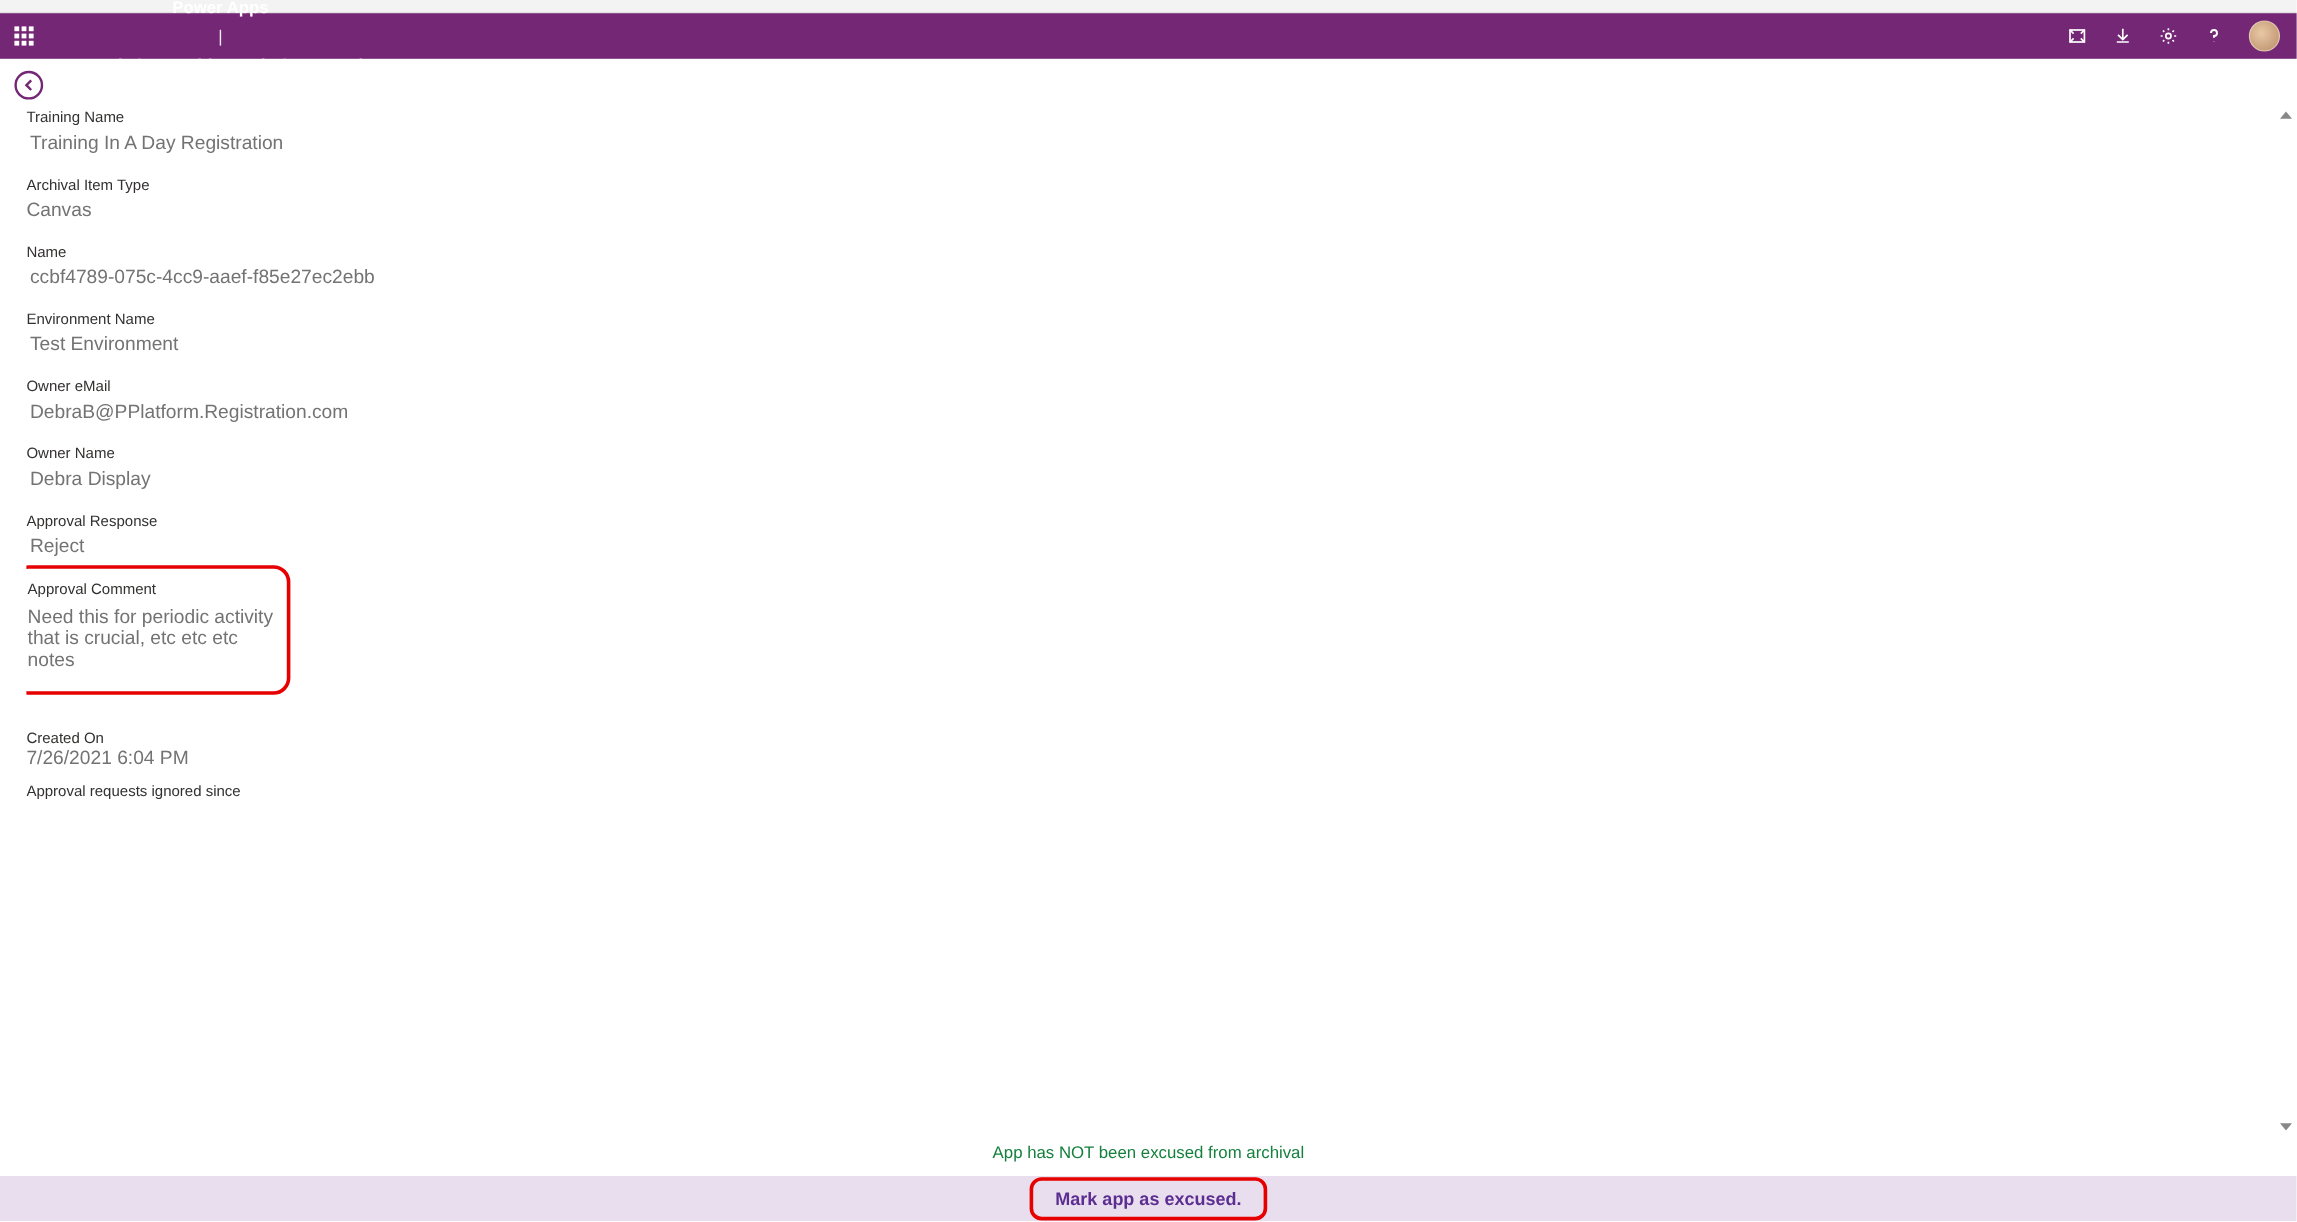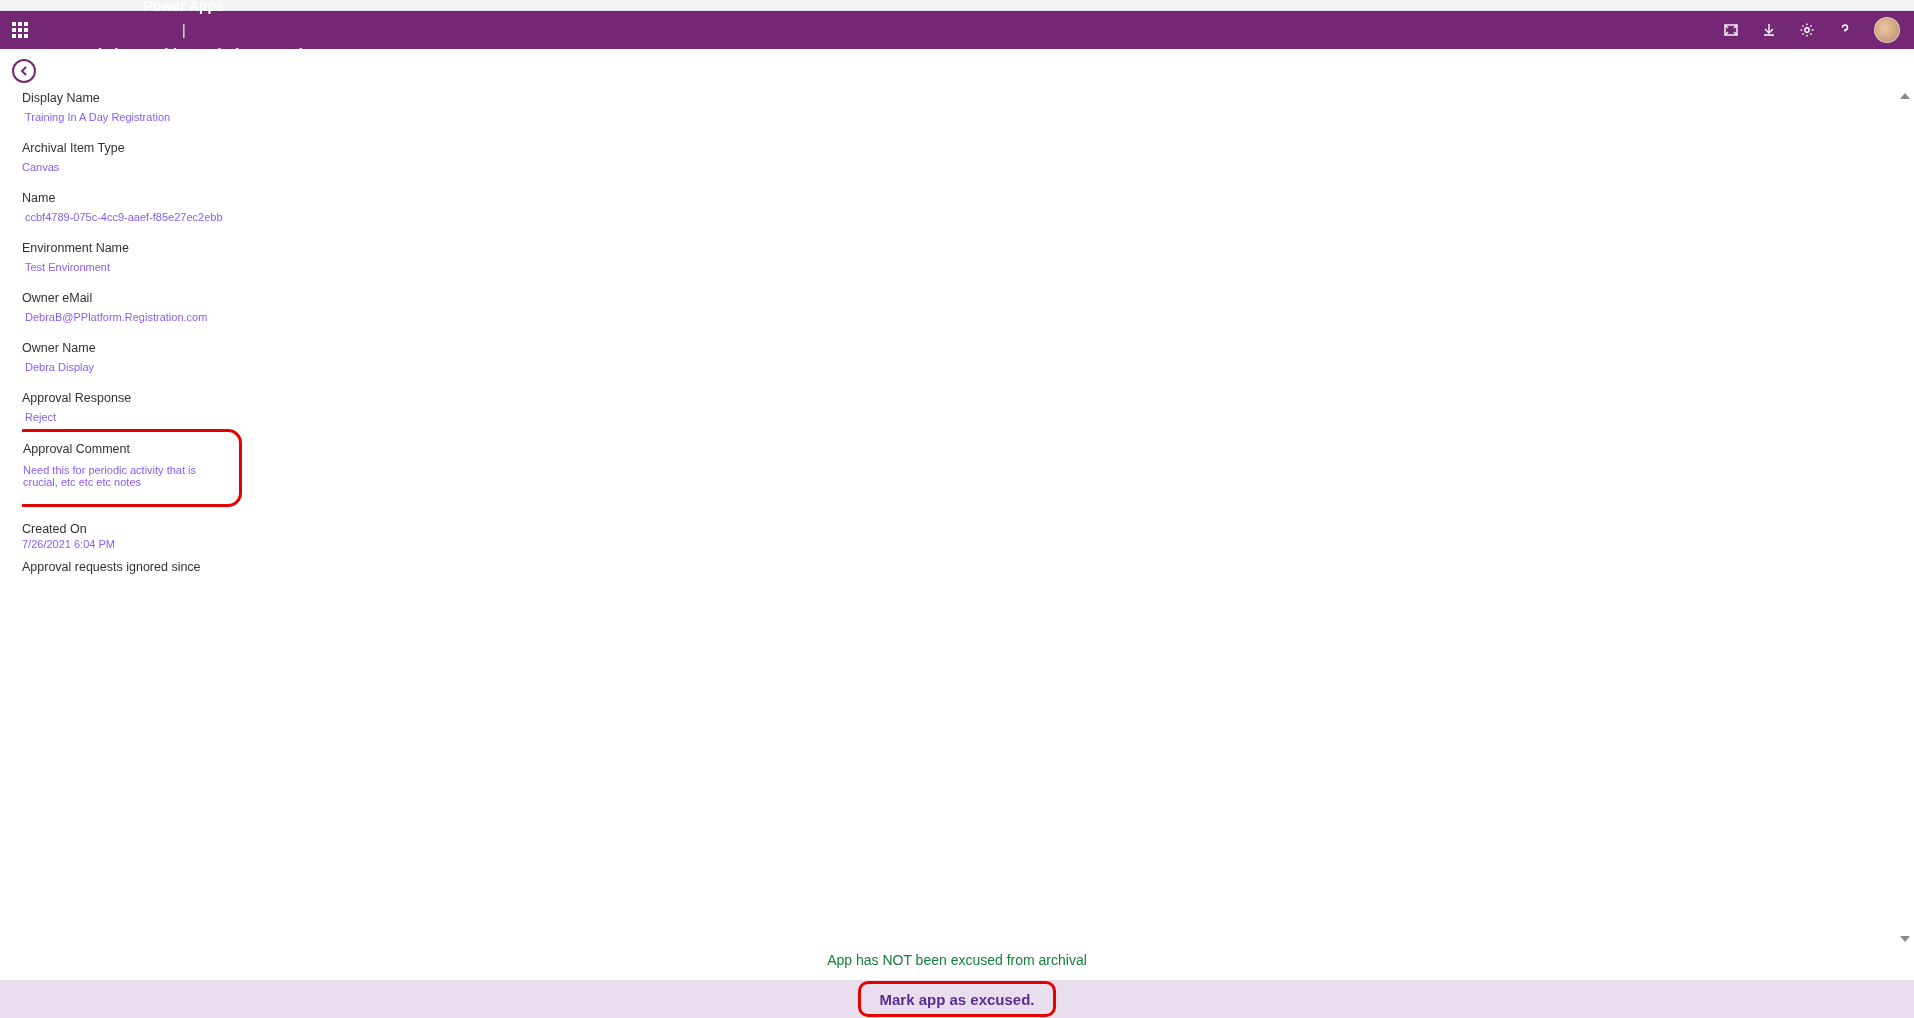--- a/index.html
+++ b/index.html
@@ -61,29 +61,29 @@
   position: absolute;
   top: 42px;
   left: 22px;
   right: 28px;
   bottom: 76px;
   overflow-y: auto;
   padding-bottom: 10px;
 }
 .field { margin-bottom: 18px; }
 .field-label { font-size: 12.5px; color: #323130; font-weight: 400; margin-bottom: 6px; }
-.field-value { font-size: 11px; color: #8b5cf6; padding-left: 3px; }
+.field-value { font-size: 16px; color: #737373; padding-left: 3px; }
 
 .highlight-box {
   border: 3px solid #e60000;
   border-radius: 14px;
   padding: 10px 10px 16px 10px;
   margin-left: -12px;
   width: 232px;
-  margin-bottom: 15px;
+  margin-bottom: 29px;
 }
 .highlight-box .field { margin-bottom: 0; }
 .highlight-box .field-value { padding-left: 0; }
 
 .scrollbar-mock { position:absolute; right:2px; top:44px; bottom:76px; width:14px; display:flex; flex-direction:column; align-items:center; }
 .scrollbar-mock .arrow { width:0; height:0; border-left:5px solid transparent; border-right:5px solid transparent; cursor:pointer; }
 .scrollbar-mock .arrow.up { border-bottom:6px solid #888; }
 .scrollbar-mock .arrow.down { border-top:6px solid #888; margin-top:auto; }
 
 .status-text {
@@ -170,21 +170,21 @@
 
   <div class="back-btn">
     <svg width="12" height="12" viewBox="0 0 12 12" stroke-width="2" fill="none">
         <path d="M8 2 L4 6 L8 10"></path>
       </svg>
   </div>
 
   <div class="form-area">
 
     <div class="field">
-      <div class="field-label">Display Name</div>
+      <div class="field-label">Training Name</div>
       <div class="field-value">Training In A Day Registration</div>
     </div>
 
     <div class="field">
       <div class="field-label">Archival Item Type</div>
       <div class="field-value" style="padding-left:0">Canvas</div>
     </div>
 
     <div class="field" style="margin-top:6px">
       <div class="field-label">Name</div>

